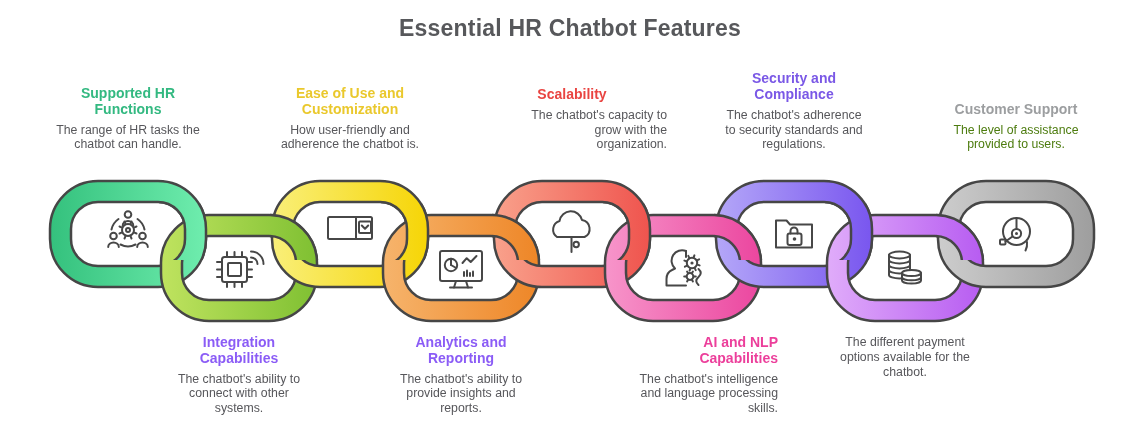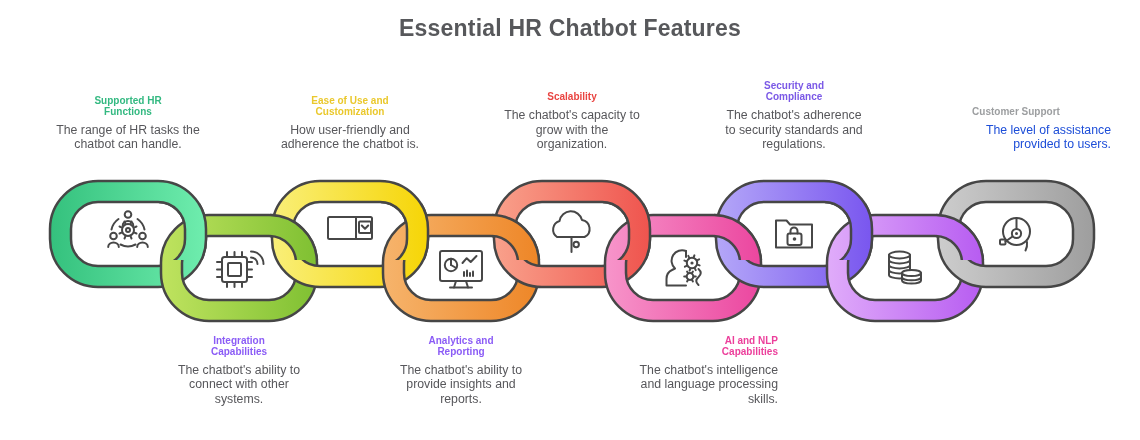--- a/index.html
+++ b/index.html
@@ -2,21 +2,21 @@
 <html><head>
 <meta charset="utf-8">
 <style>
   html,body{margin:0;padding:0;background:#fff;}
   .canvas{position:relative;width:1140px;height:440px;background:#fff;overflow:hidden;
           font-family:"Liberation Sans",sans-serif;}
   .title{position:absolute;top:15px;left:0;width:100%;text-align:center;
          font-size:23px;font-weight:bold;letter-spacing:.2px;}
   .chain{position:absolute;left:0;top:0;}
   .flabel{position:absolute;width:190px;text-align:center;}
-  .flabel h3{margin:0 0 5px;font-size:10px;font-weight:bold;line-height:1.13;white-space:pre-line;}
+  .flabel h3{margin:0 0 5px;font-size:14px;font-weight:bold;line-height:1.13;white-space:pre-line;}
   .flabel p{margin:0;font-size:12.3px;line-height:1.2;white-space:pre-line;}
 </style>
 </head>
 <body>
 
 <div class="canvas">
   <div class="title" style="color: rgb(87, 88, 91);">Essential HR Chatbot Features</div>
 <div class="flabel" style="left: 33px; bottom: 288px; margin-top: 40px;">
       <h3 style="color: rgb(51, 185, 129);">Supported HR
 Functions</h3>
@@ -38,43 +38,46 @@
     </div>
     <div class="flabel" style="left: 366px; top: 335px;">
       <h3 style="color: #8b5cf6;">Analytics and
 Reporting</h3>
       <p style="color: rgb(87, 87, 91);">The chatbot's ability to
 provide insights and
 reports.</p>
     </div>
     <div class="flabel" style="left: 477px; bottom: 288px;">
       <h3 style="color: rgb(233, 68, 65);">Scalability</h3>
-      <p style="color: rgb(87, 87, 91);">The chatbot's capacity to
+      <p style="color: rgb(87, 87, 91); text-align: right;">The chatbot's capacity to
 grow with the
 organization.</p>
     </div>
     <div class="flabel" style="left: 588px; top: 335px; text-align: right;">
       <h3 style="color: rgb(236, 63, 155);">AI and NLP
 Capabilities</h3>
       <p style="color: rgb(87, 87, 91);">The chatbot's intelligence
 and language processing
 skills.</p>
     </div>
     <div class="flabel" style="left: 699px; bottom: 288px;">
       <h3 style="color: rgb(122, 88, 230);">Security and
 Compliance</h3>
       <p style="color: rgb(87, 87, 91);">The chatbot's adherence
 to security standards and
 regulations.</p>
     </div>
     <div class="flabel" style="left: 810px; top: 335px;">
+      <p style="color: rgb(87, 87, 91);">The different payment
+options available for the
+chatbot.</p>
     </div>
     <div class="flabel" style="left: 921px; bottom: 288px;">
       <h3 style="color: rgb(156, 158, 160);">Customer Support</h3>
-      <p style="color: #1d4ed8; text-align: right;">The level of assistance
+      <p style="color: #4d7c0f;">The level of assistance
 provided to users.</p>
     </div>
     <svg class="chain" width="1140" height="440" viewBox="0 0 1140 440">
       <defs>
         <linearGradient id="lg0" x1="0" y1="0" x2="1" y2="0">
           <stop offset="0" stop-color="#34c17d"></stop>
           <stop offset="1" stop-color="#6fedae"></stop>
         </linearGradient>
         <clipPath id="cp0">
           <rect x="159" y="203" width="60" height="57"></rect>

